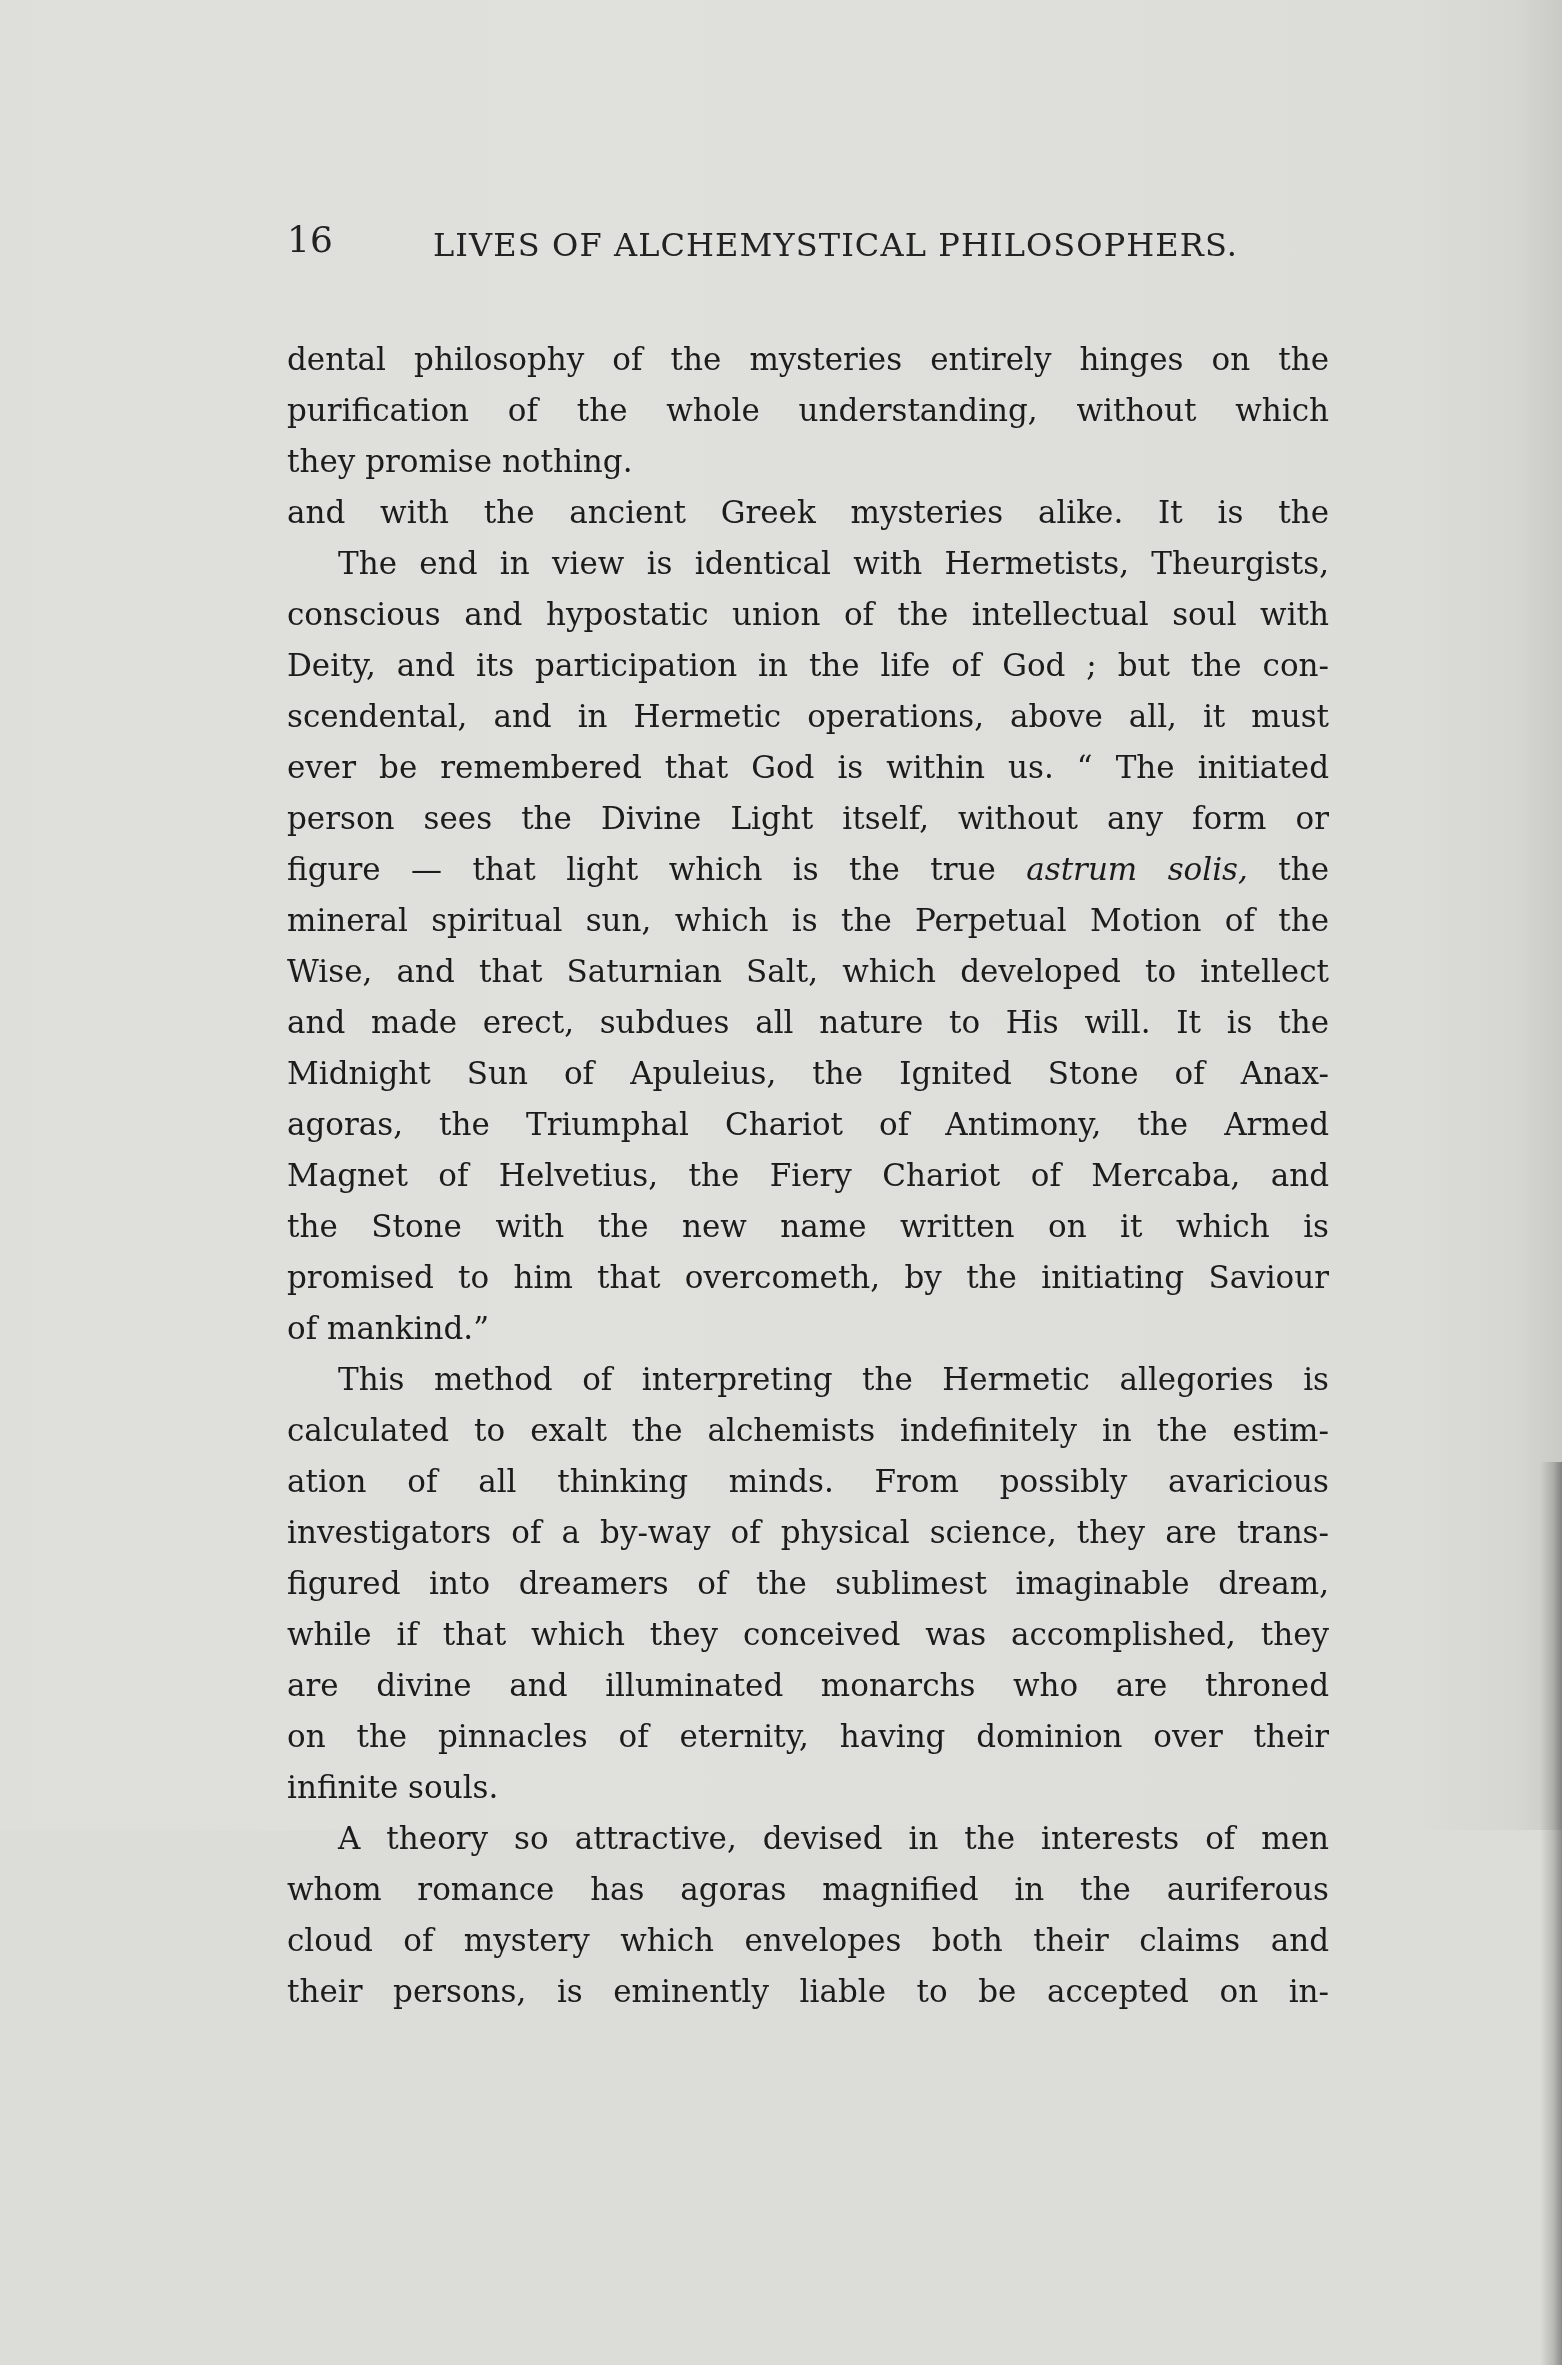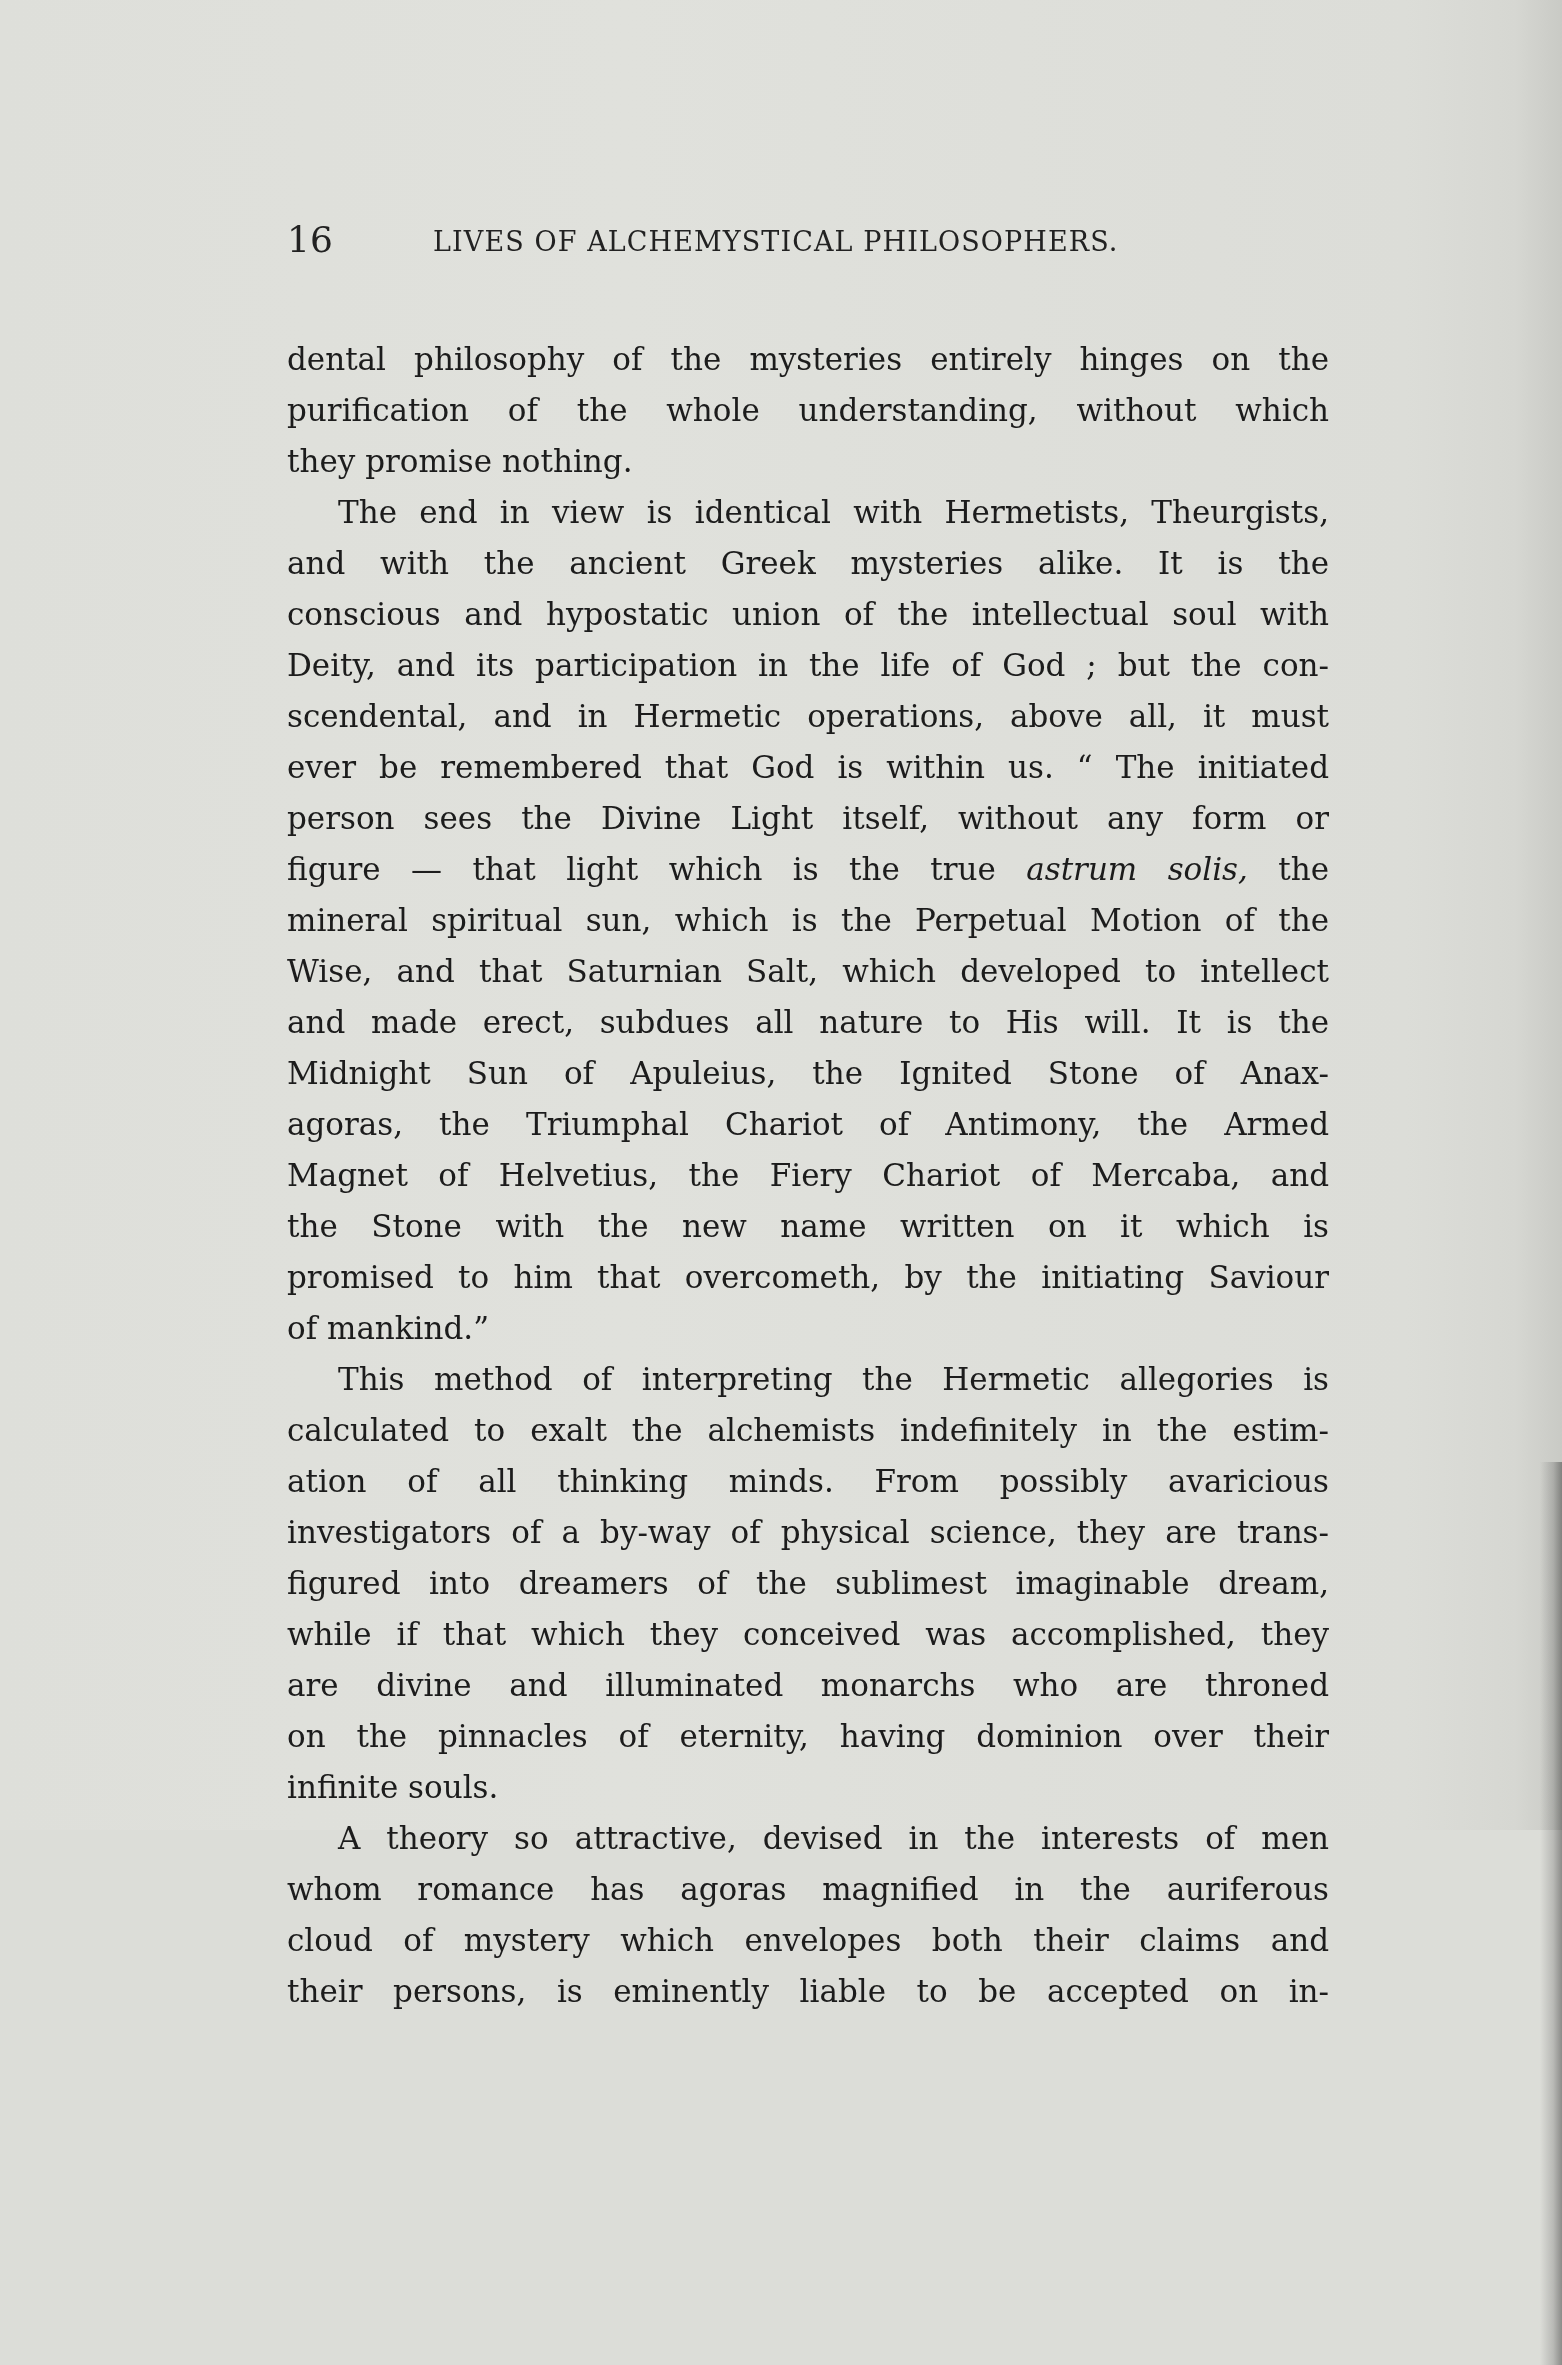--- a/index.html
+++ b/index.html
@@ -15,21 +15,21 @@
     .edge {
       position: absolute; right: 0; top: 1462px; width: 21.7px; height: 904px;
       background: linear-gradient(90deg, rgba(0,0,0,0) 0%, rgba(80,80,80,0.25) 60%, rgba(40,40,40,0.45) 100%);
     }
     .header {
       position: absolute; top: 219px; left: 287px; width: 1042px; height: 49px;
       font-family: "DejaVu Serif", serif; color: #222;
     }
     .page-num { position: absolute; left: 0; top: 0; font-size: 36px; }
     .running-head {
-      position: absolute; left: 146px; top: 6.5px; font-size: 27px; letter-spacing: 1.1px;
+      position: absolute; left: 146px; top: 6.5px; font-size: 32px; letter-spacing: 1.1px;
     }
     .body-text {
       position: absolute; top: 306px; left: 287px; width: 1042px;
       font-family: "DejaVu Serif", serif; color: #1c1c1c;
       font-size: 31px; line-height: 51px; margin-top: 28px;
     }
     .line {
       display: block; height: 51px; white-space: nowrap;
       text-align: justify; text-align-last: justify;
       overflow: hidden;
@@ -48,22 +48,22 @@
     <span class="page-num">16</span>
     <span class="running-head">LIVES OF ALCHEMYSTICAL PHILOSOPHERS.</span>
   </div>
 
   <div class="body-text">
 
     <span class="line">dental philosophy of the mysteries entirely hinges on the</span>
     <span class="line">purification of the whole understanding, without which</span>
     <span class="line last">they promise nothing.</span>
 
+    <span class="line">and with the ancient Greek mysteries alike.  It is the</span>
     <span class="line indent">The end in view is identical with Hermetists, Theurgists,</span>
-    <span class="line">and with the ancient Greek mysteries alike.  It is the</span>
     <span class="line">conscious and hypostatic union of the intellectual soul with</span>
     <span class="line">Deity, and its participation in the life of God ; but the con-</span>
     <span class="line">scendental, and in Hermetic operations, above all, it must</span>
     <span class="line">ever be remembered that God is within us.  “ The initiated</span>
     <span class="line">person sees the Divine Light itself, without any form or</span>
     <span class="line"><span>figure — that light which is the true</span> <em>astrum solis,</em> <span>the</span></span>
     <span class="line">mineral spiritual sun, which is the Perpetual Motion of the</span>
     <span class="line">Wise, and that Saturnian Salt, which developed to intellect</span>
     <span class="line">and made erect, subdues all nature to His will.  It is the</span>
     <span class="line">Midnight Sun of Apuleius, the Ignited Stone of Anax-</span>

